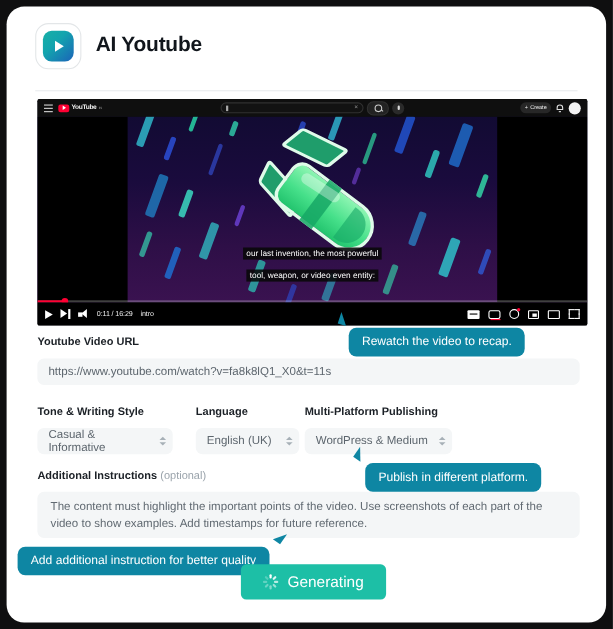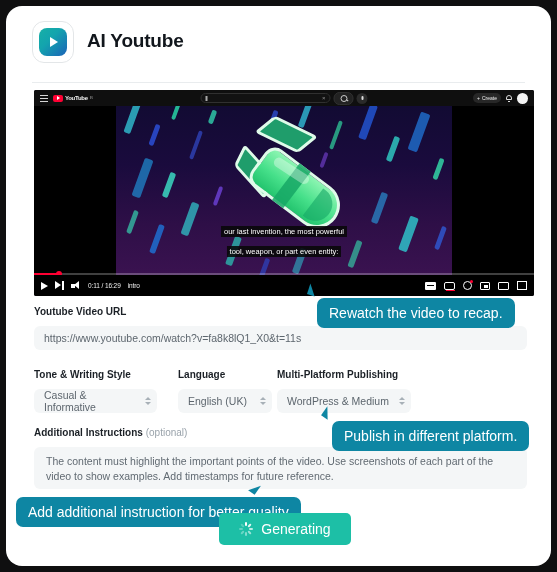--- a/index.html
+++ b/index.html
@@ -242,21 +242,21 @@
     line-height: 1.42;
     font-size: 10.5px; color: #616a72;
     display: block;
   }
 
   
   .tooltip {
     position: absolute;
     background: #0e86a3;
     color: #ffffff;
-    font-size: 14px;
+    font-size: 11px;
     border-radius: 7px;
     padding: 7px 12px;
     white-space: nowrap;
     z-index: 20;
   }
   .cursor {
     position: absolute;
     width: 0; height: 0;
     z-index: 19;
     border-left: 11px solid #0e86a3;
@@ -381,21 +381,21 @@
         <div class="bomb-band"></div>
         <div class="bomb-band2"></div>
         <div class="bomb-glow"></div>
       </div>
 
       <div class="side-black l"></div>
       <div class="side-black r"></div>
 
       <div class="caption">
         <span>our last invention, the most powerful</span><br>
-        <span>tool, weapon, or part even entity:</span>
+        <span>tool, weapon, or video even entity:</span>
       </div>
     </div>
 
     <div class="progress-row">
       <div class="prog-bg"></div>
       <div class="prog-fill"></div>
       <div class="prog-knob"></div>
     </div>
 
     <div class="controls">

